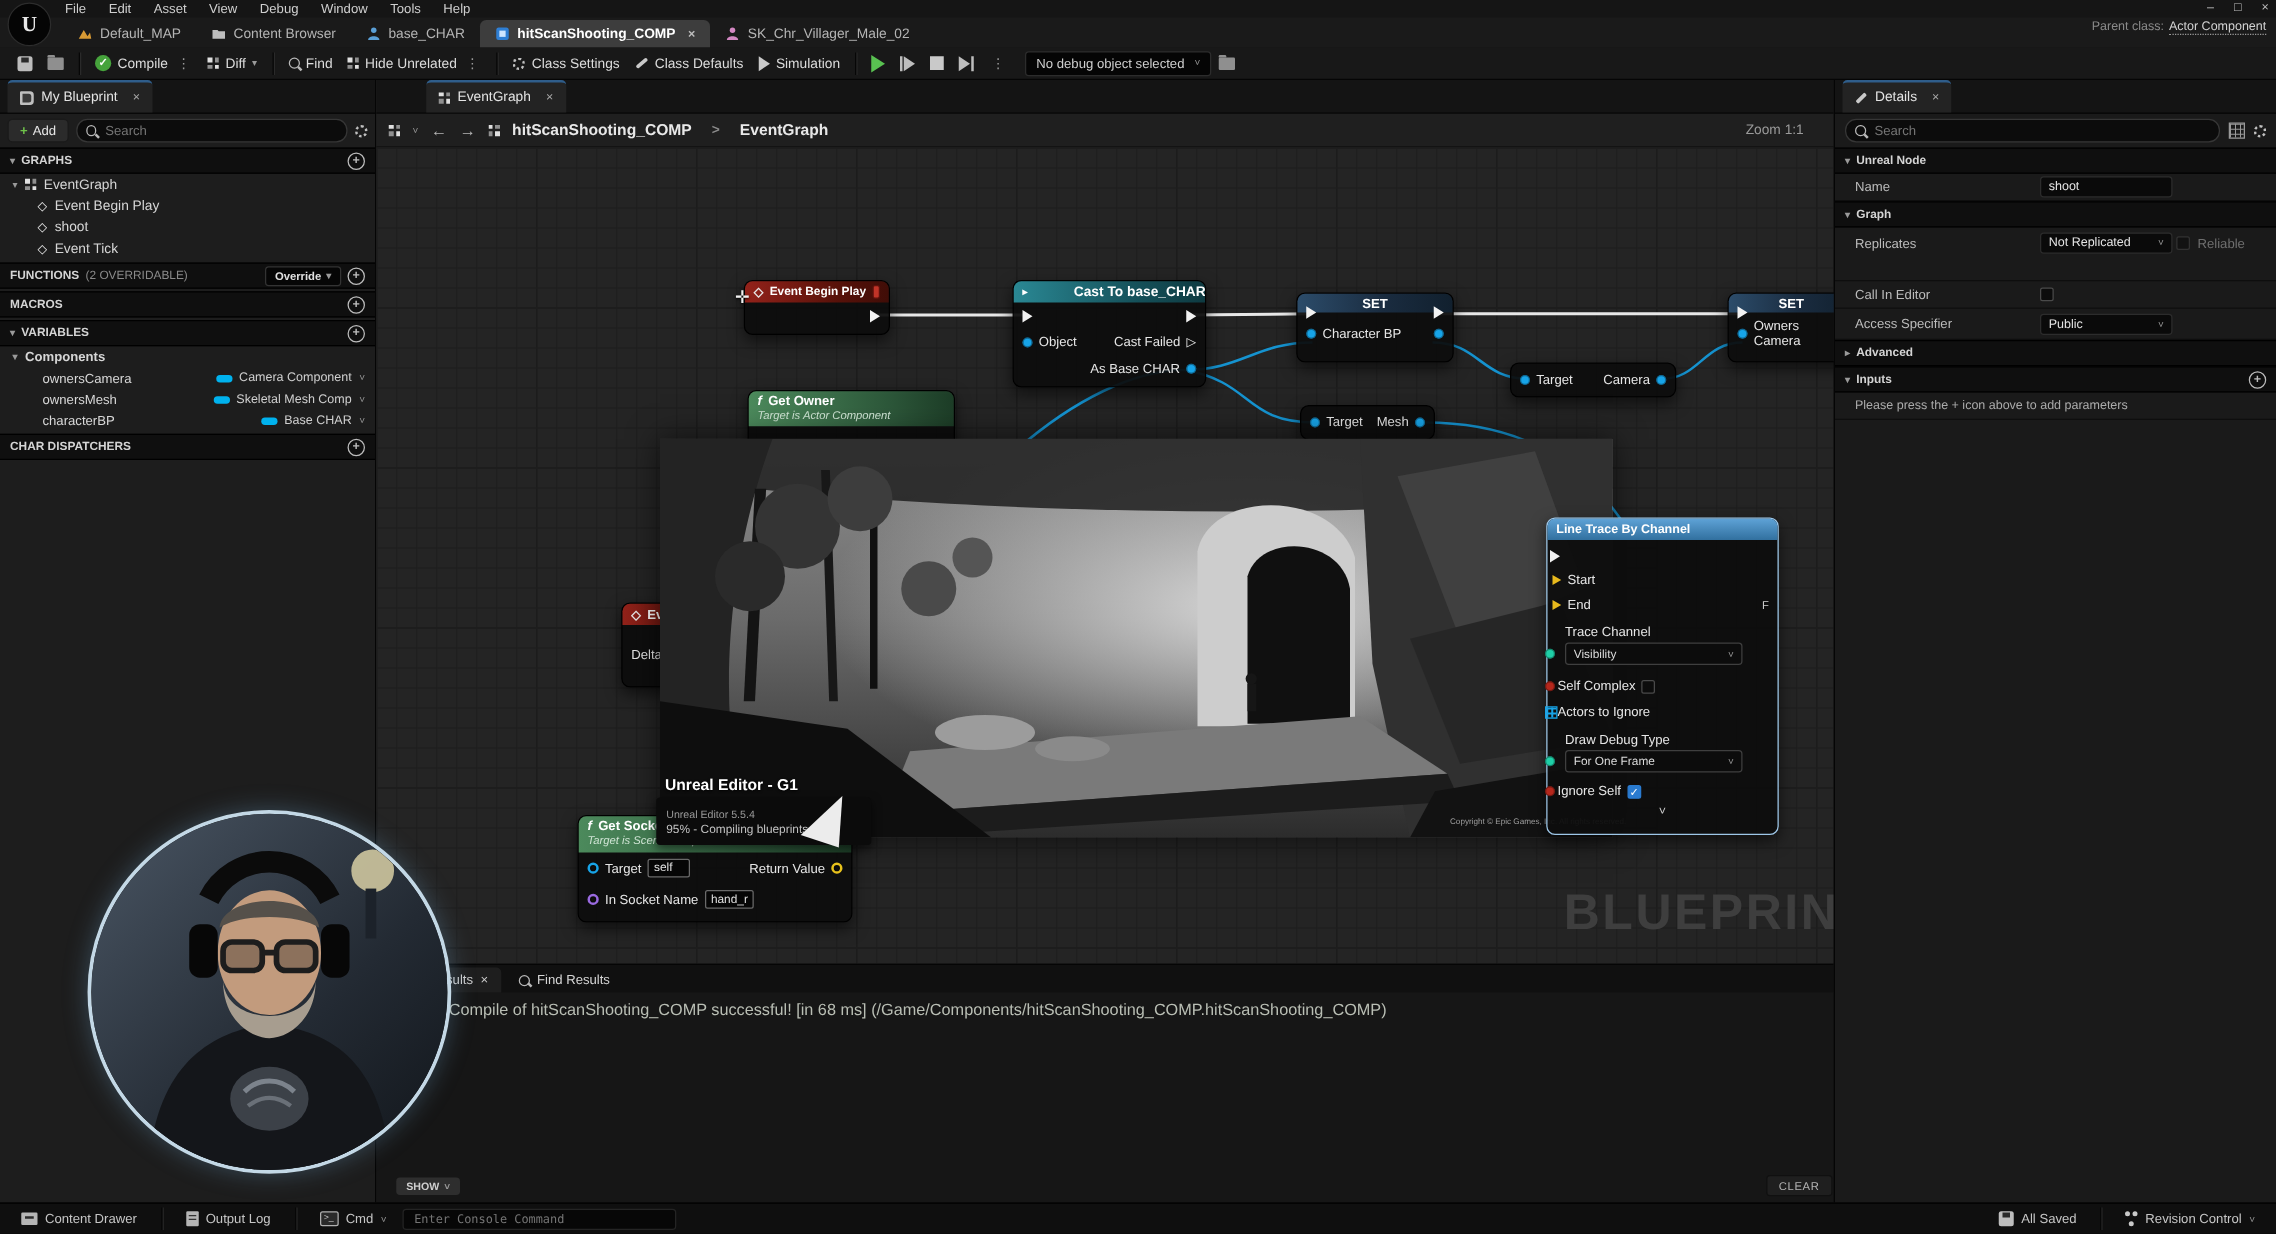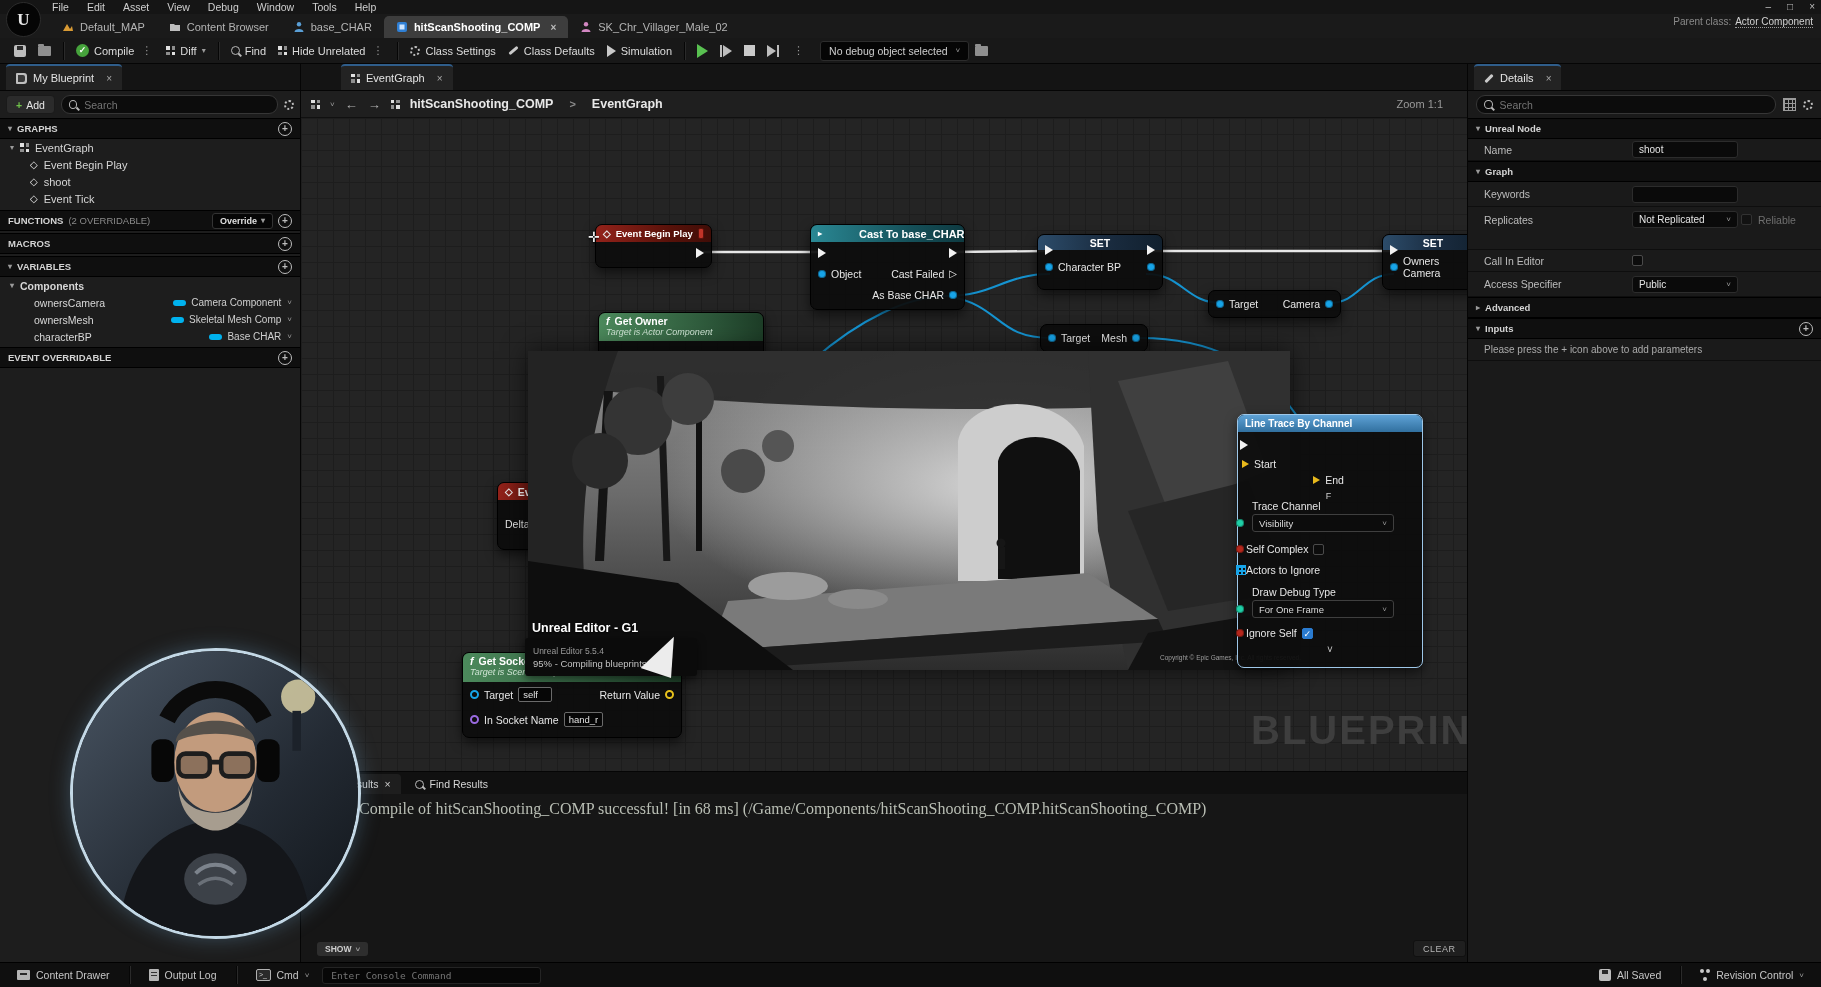--- a/index.html
+++ b/index.html
@@ -139,21 +139,21 @@
            border-left:22px solid transparent;border-right:10px solid transparent;border-bottom:40px solid #ececec;
            transform:rotate(18deg);}
   .vcopy{position:absolute;left:859px;top:536px;z-index:12;color:#9f9f9f;font-size:6.5px;}
 
   
   .bottompanel{left:301px;top:771px;width:1166px;height:191px;background:#161616;border-top:1px solid #050505;box-sizing:border-box;}
   .btabs{height:22px;background:#101010;display:flex;align-items:flex-end;gap:4px;padding-left:40px;}
   .btab{display:flex;align-items:center;gap:6px;height:20px;padding:0 10px;background:#1e1e1e;border-radius:4px 4px 0 0;
         color:#cfcfcf;font-size:10.5px;}
   .findtab{display:flex;align-items:center;gap:6px;height:20px;padding:0 10px;color:#d6d6d6;font-size:10.5px;}
-  .cmsg{margin:6px 0 0 58px;font-family:Liberation Serif, serif;font-size:16px;color:#b9beb4;white-space:nowrap;}
+  .cmsg{margin:6px 0 0 58px;font-family:Liberation Sans, sans-serif;font-size:13px;color:#b9beb4;white-space:nowrap;}
   .showbtn{position:absolute;left:16px;top:170px;background:#2e2e2e;border-radius:3px;height:14px;display:flex;
            align-items:center;gap:4px;padding:0 8px;color:#cfcfcf;font-size:8.5px;font-weight:bold;}
   .clearbtn{position:absolute;left:1112px;top:168px;background:#1f1f1f;border:1px solid #101010;border-radius:3px;
             height:15px;display:flex;align-items:center;padding:0 9px;color:#b4b4b4;font-size:9px;letter-spacing:.5px;}
 
   
   .detailspanel{left:1467px;top:64px;width:354px;height:898px;background:#1a1a1a;border-left:1px solid #050505;box-sizing:border-box;}
   .dsearchrow{display:flex;align-items:center;gap:7px;padding:4px 8px;}
   .gridsq{width:11px;height:11px;border:1px solid #9a9a9a;background:
           linear-gradient(#9a9a9a 1px,transparent 1px),linear-gradient(90deg,#9a9a9a 1px,transparent 1px);
@@ -430,21 +430,21 @@
       <span class="tri-d" style="margin-left:6px;">˅</span>
     </div>
     <div class="varrow">
       <span>characterBP</span>
       <span class="grow"></span>
       <span class="pill"></span>
       <span class="vtype">Base CHAR</span>
       <span class="tri-d" style="margin-left:6px;">˅</span>
     </div>
     <div class="sechead" style="margin-top:2px;">
-      <span>EVENT OVERRIDABLE</span>
+      <span>CHAR DISPATCHERS</span>
       <span class="grow"></span>
       <span class="plus-circ">+</span>
     </div>
   </div>
 
   <div class="abs graphpanel">
     <div class="ptabstrip" style="padding-left:40px;">
       <div class="ptab">
         <span class="gridico4">
             <i></i>
@@ -685,21 +685,21 @@
         <div class="nhead ltc">
             <span style="font-size:10px;">Line Trace By Channel</span>
           </div>
         <div class="nrow" style="height:18px;margin-top:4px;padding-left:2px;">
           <span class="exec"></span>
         </div>
         <div class="nrow" style="height:20px;padding-left:4px;">
           <span class="gold-tri"></span>
           <span>Start</span>
         </div>
-        <div class="nrow" style="height:20px;padding-left:4px;justify-content:space-between;flex-direction:column;">
+        <div class="nrow" style="height:20px;padding-left:4px;justify-content:space-between;">
           <span class="row" style="gap:5px;">
               <span class="gold-tri"></span>
               <span>End</span>
             </span>
           <span style="color:#cfcfcf;font-size:9px;">F</span>
         </div>
         <div class="nrow" style="height:16px;margin-top:4px;padding-left:14px;">
           <span>Trace Channel</span>
         </div>
         <div class="nrow" style="height:18px;padding-left:14px;">
@@ -780,24 +780,20 @@
       <span class="tri-d">▾</span>
       <span>Unreal Node</span>
     </div>
     <div class="drow">
       <span class="dlabel">Name</span>
       <span class="dfield">shoot</span>
     </div>
     <div class="sechead">
       <span class="tri-d">▾</span>
       <span>Graph</span>
-    </div>
-    <div class="drow" style="min-height:24px;">
-      <span class="dlabel">Keywords</span>
-      <span class="dfield"></span>
     </div>
     <div class="drow" style="min-height:38px;align-items:flex-start;padding-top:4px;">
       <span class="dlabel" style="padding-top:3px;">Replicates</span>
       <span style="display:flex;flex-direction:row;gap:3px;">
         <span class="ddrop">
           <span>Not Replicated</span>
           <span class="tri-d">˅</span>
         </span>
         <span class="row" style="gap:6px;">
           <span class="cbx" style="opacity:.5;"></span>

